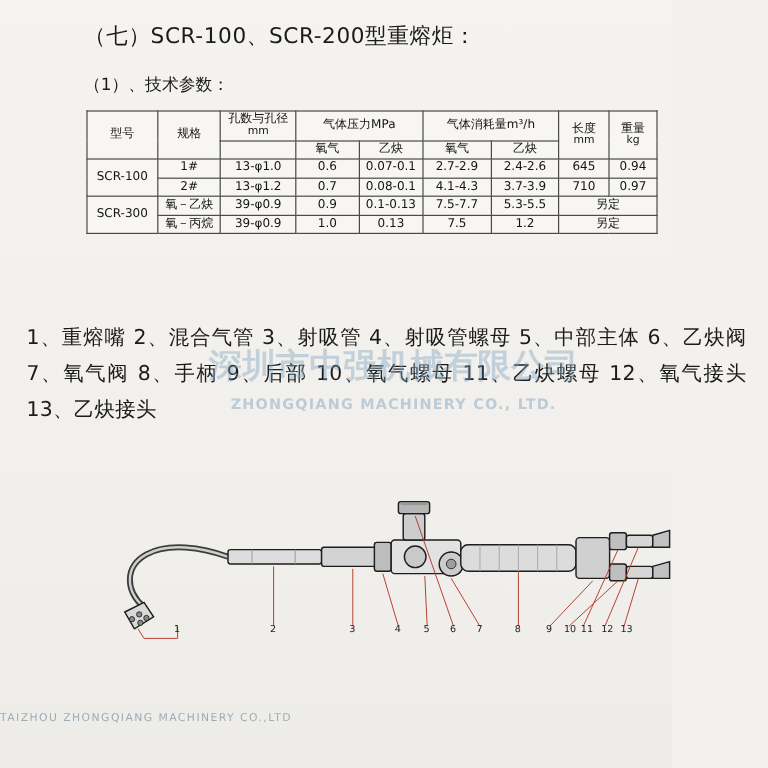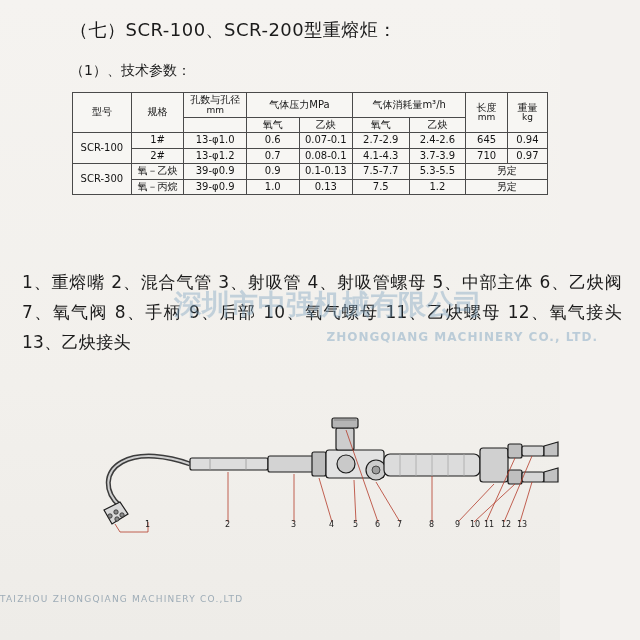--- a/index.html
+++ b/index.html
@@ -104,21 +104,21 @@
     font-weight: bold;
     color: rgba(120,160,190,0.40);
     white-space: nowrap;
     pointer-events: none;
   }
   .wm2 {
     position: absolute;
     left: 58px;
     top: 330px;
     width: 540px;
-    text-align: right;
+    text-align: center;
     font-size: 12px;
     font-weight: bold;
     color: rgba(120,160,190,0.45);
     letter-spacing: 1px;
     white-space: nowrap;
     pointer-events: none;
   }
   .wm3 {
     position: absolute;
     left: 0;

